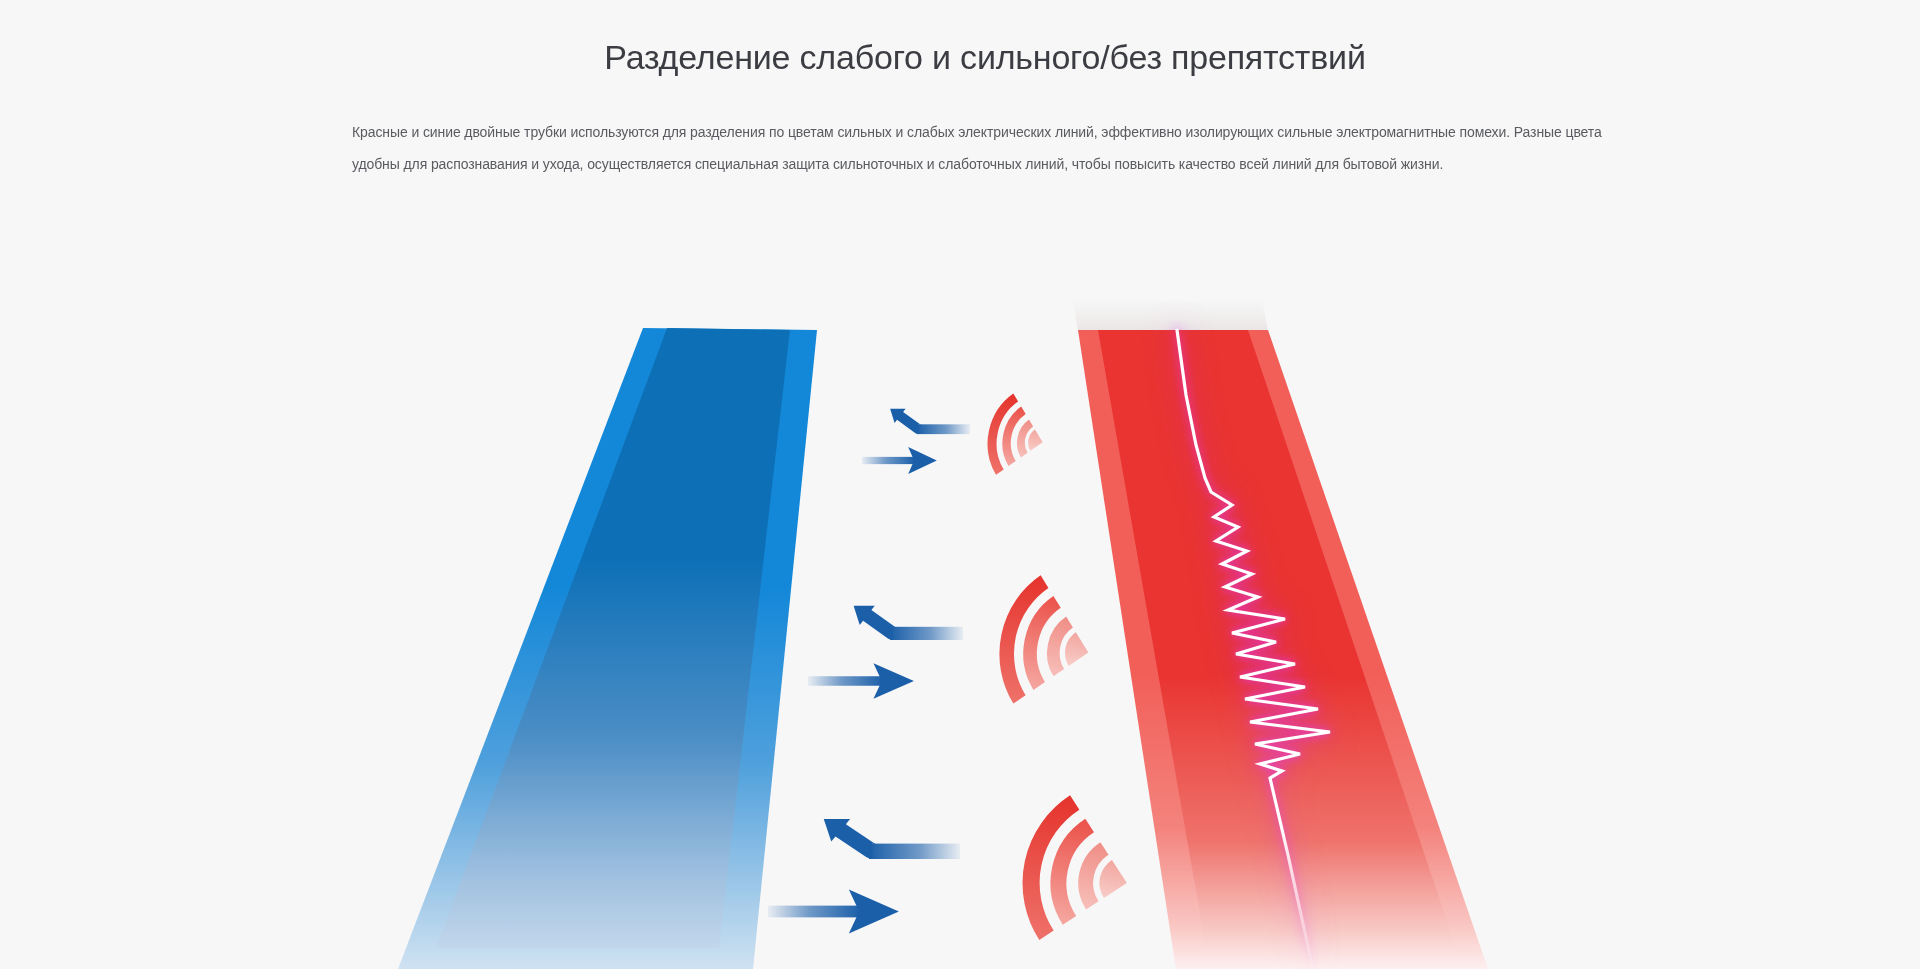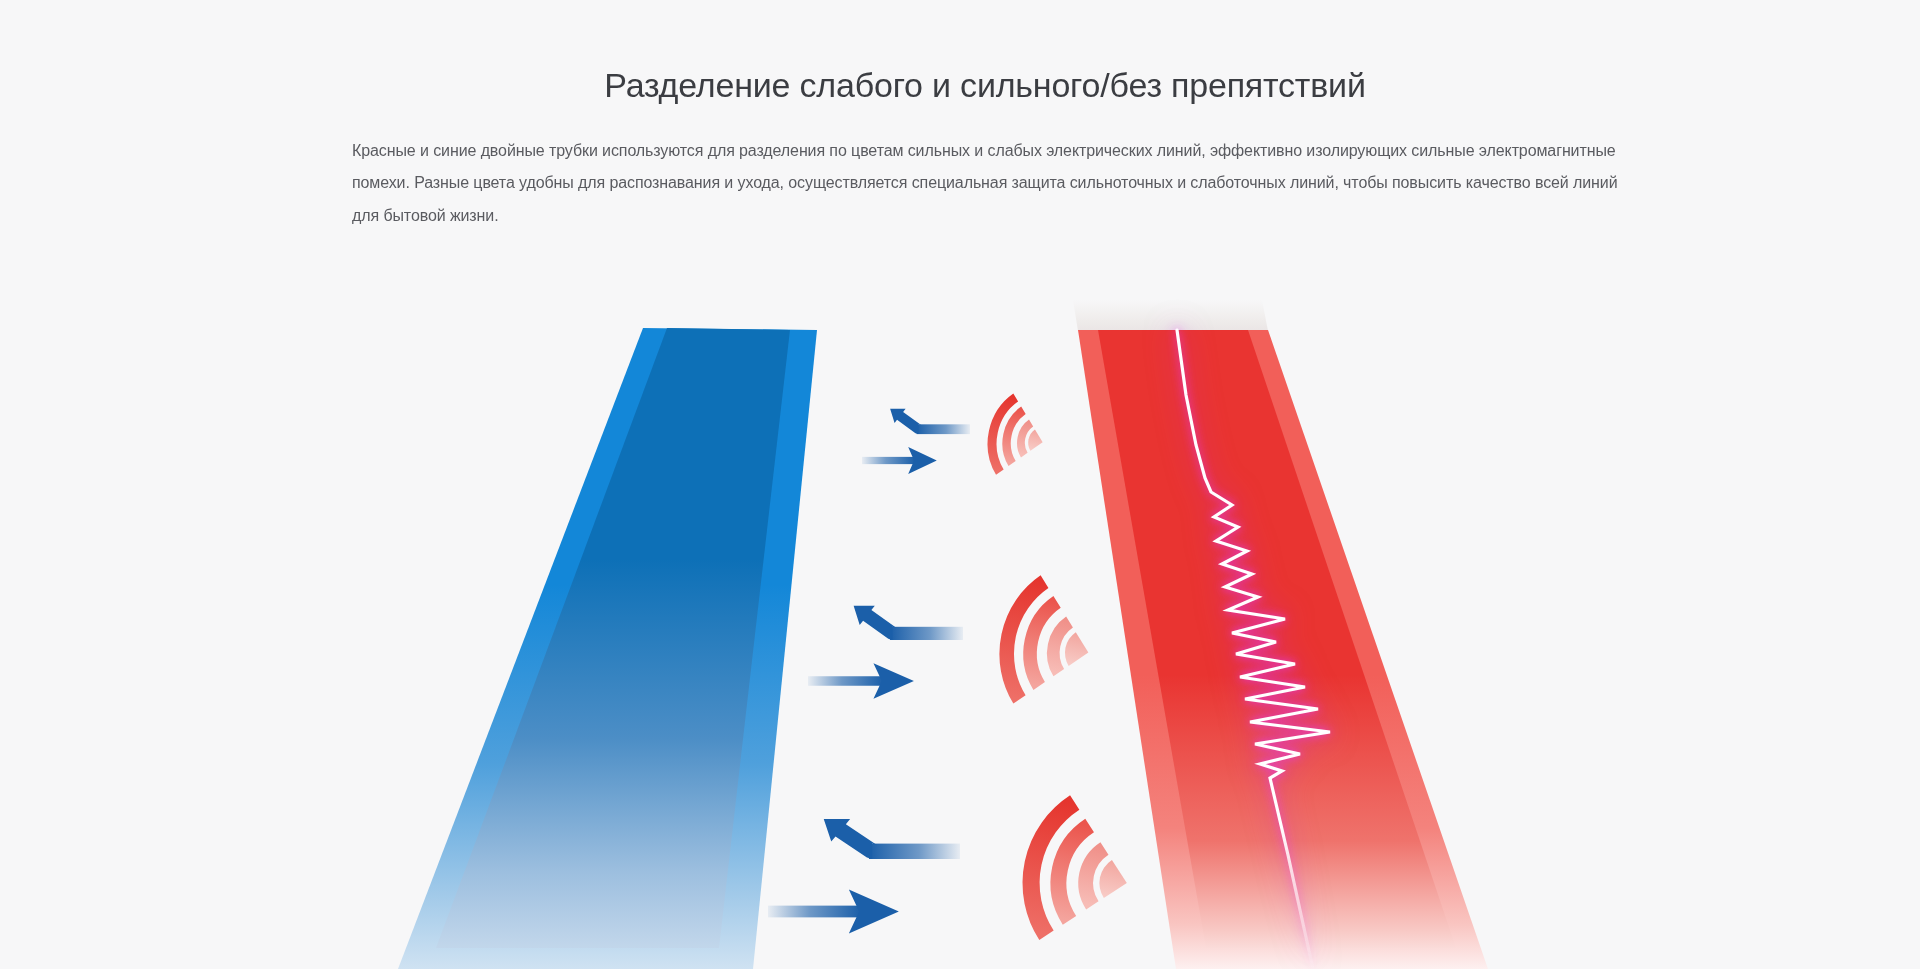--- a/index.html
+++ b/index.html
@@ -13,27 +13,27 @@
   html,body{width:1920px;height:969px;}
   body{
     background:var(--bg);
     font-family:"Liberation Sans","DejaVu Sans",sans-serif;
     overflow:hidden;position:relative;
   }
   .content{
     position:absolute;left:352px;top:0;width:1266px;
   }
   .title{
-    margin-top:64px;
+    margin-top:36px;
     font-size:34px;font-weight:400;line-height:1.25;
     color:var(--title);text-align:center;letter-spacing:-0.2px;
   }
   .desc{
-    margin-top:28px;
-    font-size:16px;line-height:32.5px;font-weight:400;
+    margin-top:37px;
+    font-size:14px;line-height:32.5px;font-weight:400;
     color:var(--text);text-align:left;letter-spacing:-0.1px;
   }
   .illustration{position:absolute;left:0;top:0;width:1920px;height:969px;}
   .abs{position:absolute;}
 
   
   .tube-blue-outer{
     left:398px;top:328px;width:419px;height:641px;
     clip-path:polygon(245px 0,419px 2px,355px 641px,0 641px);
     background:linear-gradient(180deg,var(--weak-edge) 0%,var(--weak-edge) 40%,#4fa0dc 68%,#a8cdea 90%,#cfe2f2 100%);

